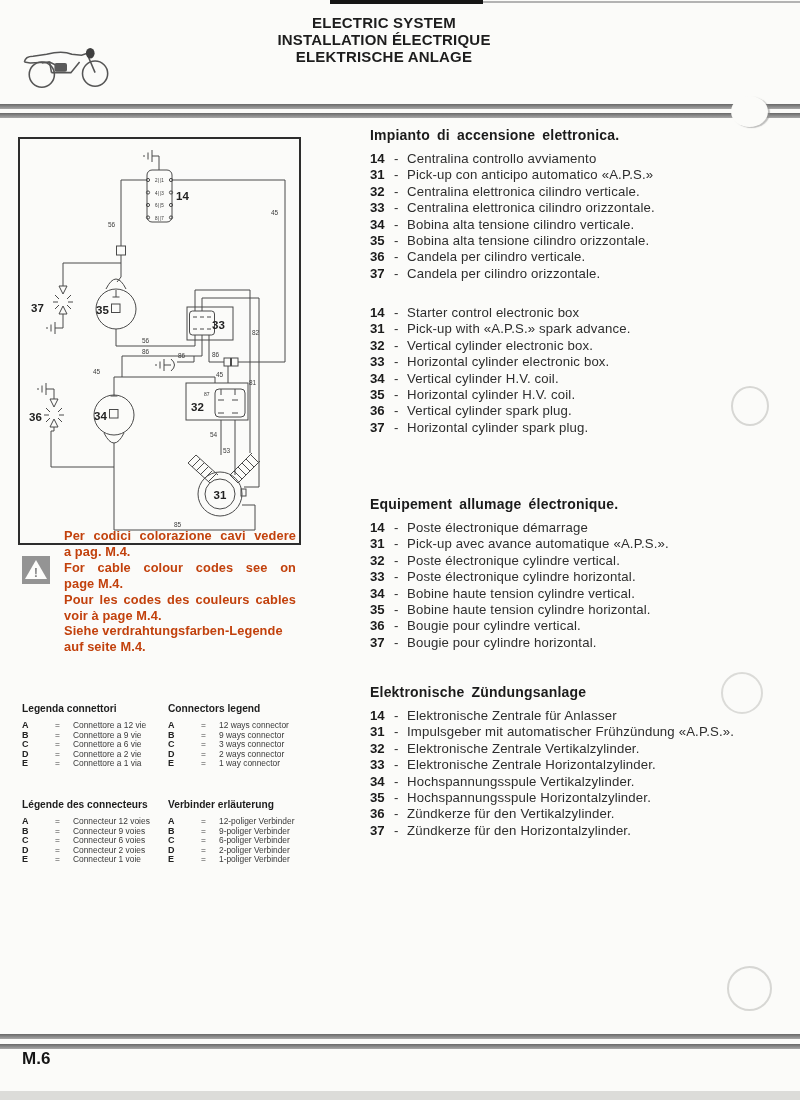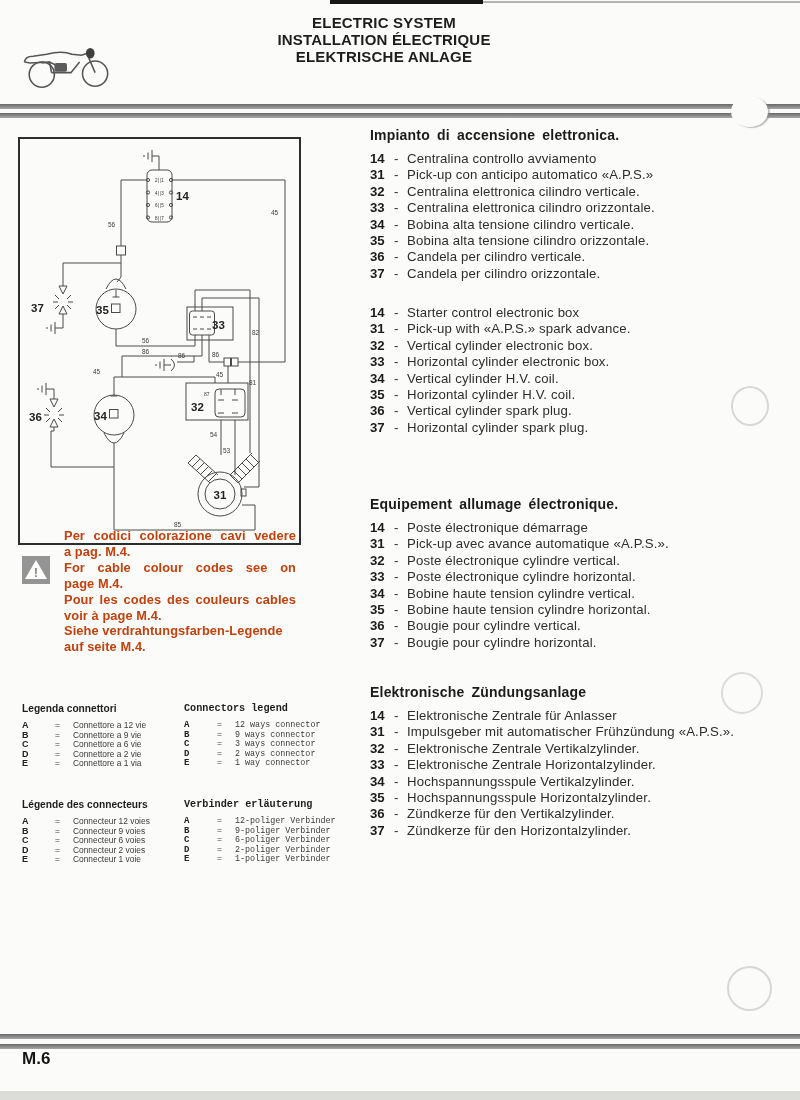--- a/index.html
+++ b/index.html
@@ -44,21 +44,21 @@
   .sec-h{font-size:14px;font-weight:bold;word-spacing:3px;margin-bottom:8px;color:#1b1b1b;letter-spacing:.2px;}
   .item{display:flex;font-size:13.2px;line-height:16.4px;color:#2e2e2e;}
   .item .n{width:24px;font-weight:bold;color:#1b1b1b;}
   .item .d{width:13px;}
   .item .t{flex:1;letter-spacing:.15px;}
   
   #legends1{left:22px;top:703px;}
   #legends2{left:22px;top:799px;}
   .lgwrap{display:flex;}
   .lgcol{width:146px;}
-  .lgcol.r{width:175px;margin-left:16px;font-family:Liberation Mono, monospace;}
+  .lgcol.r{width:175px;margin-left:0;}
   .lg-title{font-size:10.2px;font-weight:bold;color:#1d1d1d;margin-bottom:7px;}
   .lgrow{display:flex;font-size:8.4px;line-height:9.5px;color:#3a3a3a;}
   .lk{width:33px;font-weight:bold;font-size:9px;color:#222;}
   .le{width:18px;}
   .lt{flex:1;}
   
   #pagenum{left:22px;top:1049px;font-size:17px;font-weight:bold;color:#151515;}
 </style>
 </head>
 <body>

